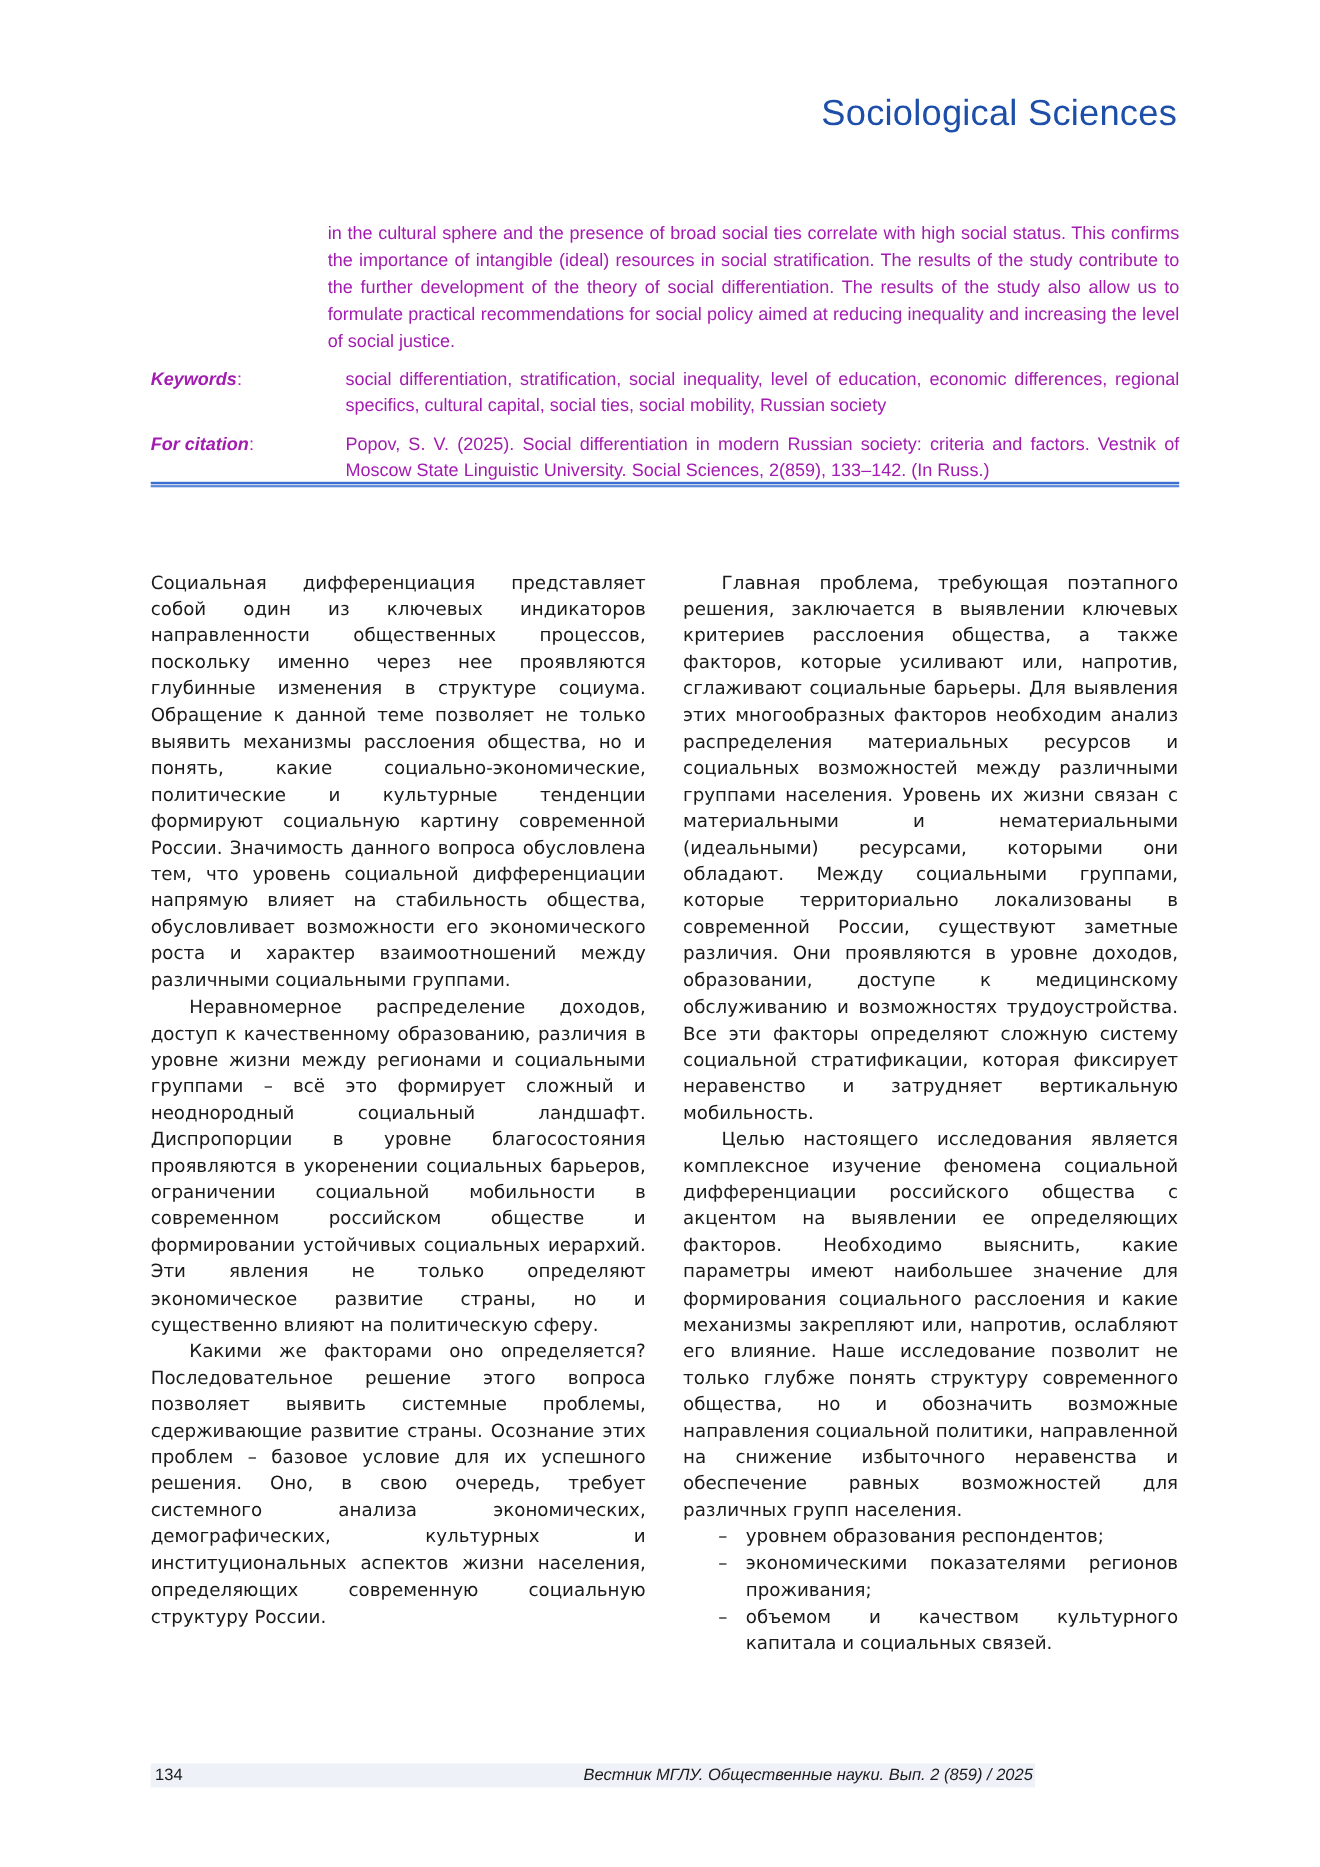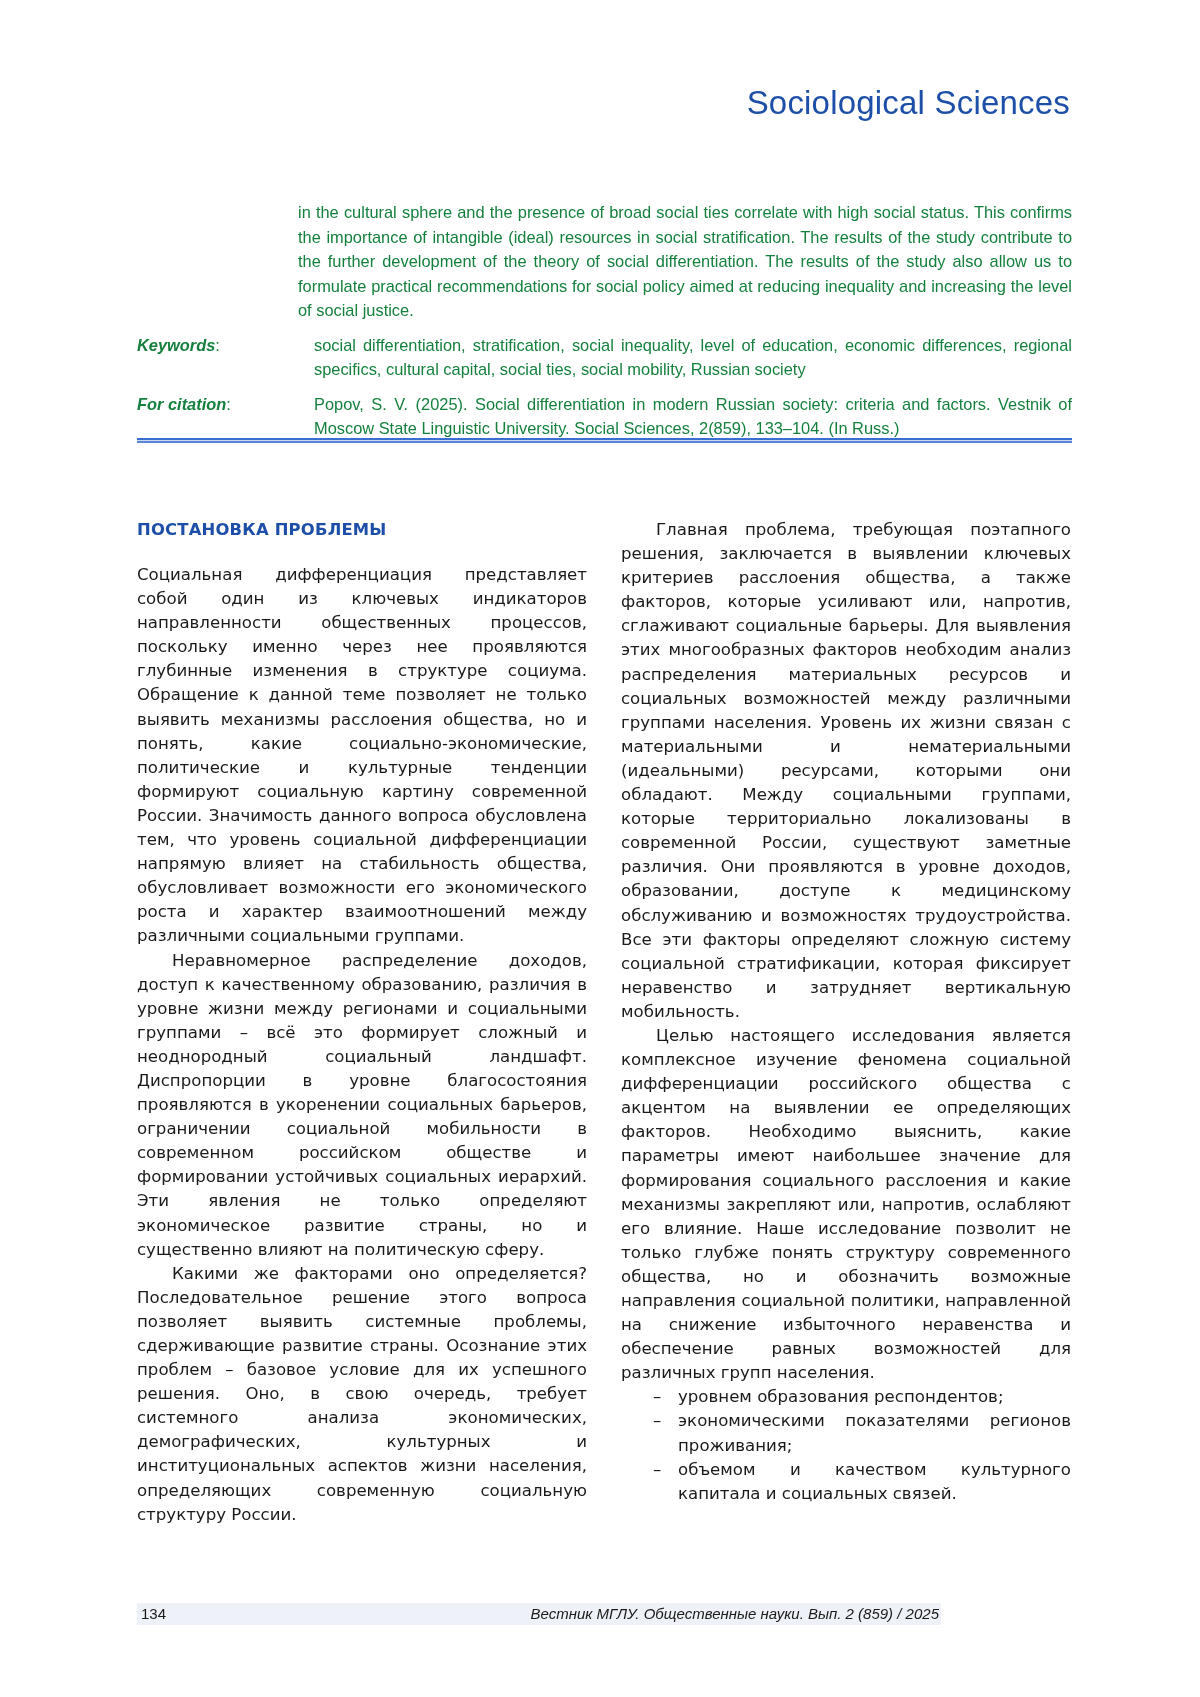--- a/index.html
+++ b/index.html
@@ -1,21 +1,21 @@
 <!DOCTYPE html>
 <html><head>
 <meta charset="utf-8">
 <style>
   html, body { margin: 0; padding: 0; background: #ffffff; }
   body { width: 1200px; height: 1697px; position: relative; overflow: hidden;
          font-family: "DejaVu Sans", sans-serif; color: #1a1a1a; }
   .section-header { position: absolute; top: 84px; right: 130px; font-family: "Liberation Sans", sans-serif;
          font-size: 33px; color: #1d4fa8; letter-spacing: 0.2px; }
   .meta { position: absolute; left: 137px; width: 935px; top: 200px;
-          font-family: "Liberation Sans", sans-serif; font-size: 16.4px; line-height: 24.5px; color: #15803d; }
+          font-family: "Liberation Sans", sans-serif; font-size: 16.4px; line-height: 24.5px; color: #a21caf; }
   .abstract-cont { margin-left: 161px; text-align: justify; }
   .meta-row { display: flex; margin-top: 10px; gap: 16px; }
   .meta-label { width: 161px; flex: 0 0 161px; font-style: italic; font-weight: bold; }
   .meta-label .colon { font-weight: normal; font-style: normal; }
   .meta-value { flex: 1; text-align: justify; }
   .divider { position: absolute; left: 137px; width: 935px; top: 438px; height: 6px; }
   .divider .l1 { height: 2px; background: #3a6fcf; }
   .divider .gap { height: 1px; background: #c8d6f0; }
   .divider .l2 { height: 2px; background: #5b86d6; }
   .col { position: absolute; top: 518px; width: 450px; font-size: 16.6px; line-height: 24.1px;
@@ -40,32 +40,31 @@
 <div class="section-header">Sociological Sciences</div>
 
 <div class="meta">
   <p class="abstract-cont">in the cultural sphere and the presence of broad social ties correlate with high social status. This confirms the importance of intangible (ideal) resources in social stratification. The results of the study contribute to the further development of the theory of social differentiation. The results of the study also allow us to formulate practical recommendations for social policy aimed at reducing inequality and increasing the level of social justice.</p>
   <div class="meta-row">
     <div class="meta-label"><span>Keywords</span><span class="colon">:</span></div>
     <div class="meta-value">social differentiation, stratification, social inequality, level of education, economic differences, regional specifics, cultural capital, social ties, social mobility, Russian society</div>
   </div>
   <div class="meta-row">
     <div class="meta-label"><span>For citation</span><span class="colon">:</span></div>
-    <div class="meta-value">Popov, S. V. (2025). Social differentiation in modern Russian society: criteria and factors. Vestnik of Moscow State Linguistic University. Social Sciences, 2(859), 133–104. (In Russ.)</div>
+    <div class="meta-value">Popov, S. V. (2025). Social differentiation in modern Russian society: criteria and factors. Vestnik of Moscow State Linguistic University. Social Sciences, 2(859), 133–142. (In Russ.)</div>
   </div>
 </div>
 
 <div class="divider">
   <div class="l1"></div>
     <div class="gap"></div>
     <div class="l2"></div>
 </div>
 
 <div class="col left">
-  <h2 class="heading">ПОСТАНОВКА ПРОБЛЕМЫ</h2>
   <p>Социальная дифференциация представляет собой один из ключевых индикаторов направленности общественных процессов, поскольку именно через нее проявляются глубинные изменения в структуре социума. Обращение к данной теме позволяет не только выявить механизмы расслоения общества, но и понять, какие социально-экономические, политические и культурные тенденции формируют социальную картину современной России. Значимость данного вопроса обусловлена тем, что уровень социальной дифференциации напрямую влияет на стабильность общества, обусловливает возможности его экономического роста и характер взаимоотношений между различными социальными группами.</p>
   <p class="indent">Неравномерное распределение доходов, доступ к качественному образованию, различия в уровне жизни между регионами и социальными группами – всё это формирует сложный и неоднородный социальный ландшафт. Диспропорции в уровне благосостояния проявляются в укоренении социальных барьеров, ограничении социальной мобильности в современном российском обществе и формировании устойчивых социальных иерархий. Эти явления не только определяют экономическое развитие страны, но и существенно влияют на политическую сферу.</p>
   <p class="indent">Какими же факторами оно определяется? Последовательное решение этого вопроса позволяет выявить системные проблемы, сдерживающие развитие страны. Осознание этих проблем – базовое условие для их успешного решения. Оно, в свою очередь, требует системного анализа экономических, демографических, культурных и институциональных аспектов жизни населения, определяющих современную социальную структуру России.</p>
 </div>
 
 <div class="col right">
   <p class="indent">Главная проблема, требующая поэтапного решения, заключается в выявлении ключевых критериев расслоения общества, а также факторов, которые усиливают или, напротив, сглаживают социальные барьеры. Для выявления этих многообразных факторов необходим анализ распределения материальных ресурсов и социальных возможностей между различными группами населения. Уровень их жизни связан с материальными и нематериальными (идеальными) ресурсами, которыми они обладают. Между социальными группами, которые территориально локализованы в современной России, существуют заметные различия. Они проявляются в уровне доходов, образовании, доступе к медицинскому обслуживанию и возможностях трудоустройства. Все эти факторы определяют сложную систему социальной стратификации, которая фиксирует неравенство и затрудняет вертикальную мобильность.</p>
   <p class="indent">Целью настоящего исследования является комплексное изучение феномена социальной дифференциации российского общества с акцентом на выявлении ее определяющих факторов. Необходимо выяснить, какие параметры имеют наибольшее значение для формирования социального расслоения и какие механизмы закрепляют или, напротив, ослабляют его влияние. Наше исследование позволит не только глубже понять структуру современного общества, но и обозначить возможные направления социальной политики, направленной на снижение избыточного неравенства и обеспечение равных возможностей для различных групп населения.</p>
   <ul class="dash">
     <li><span class="bullet">–</span><span>уровнем образования респондентов;</span></li>

